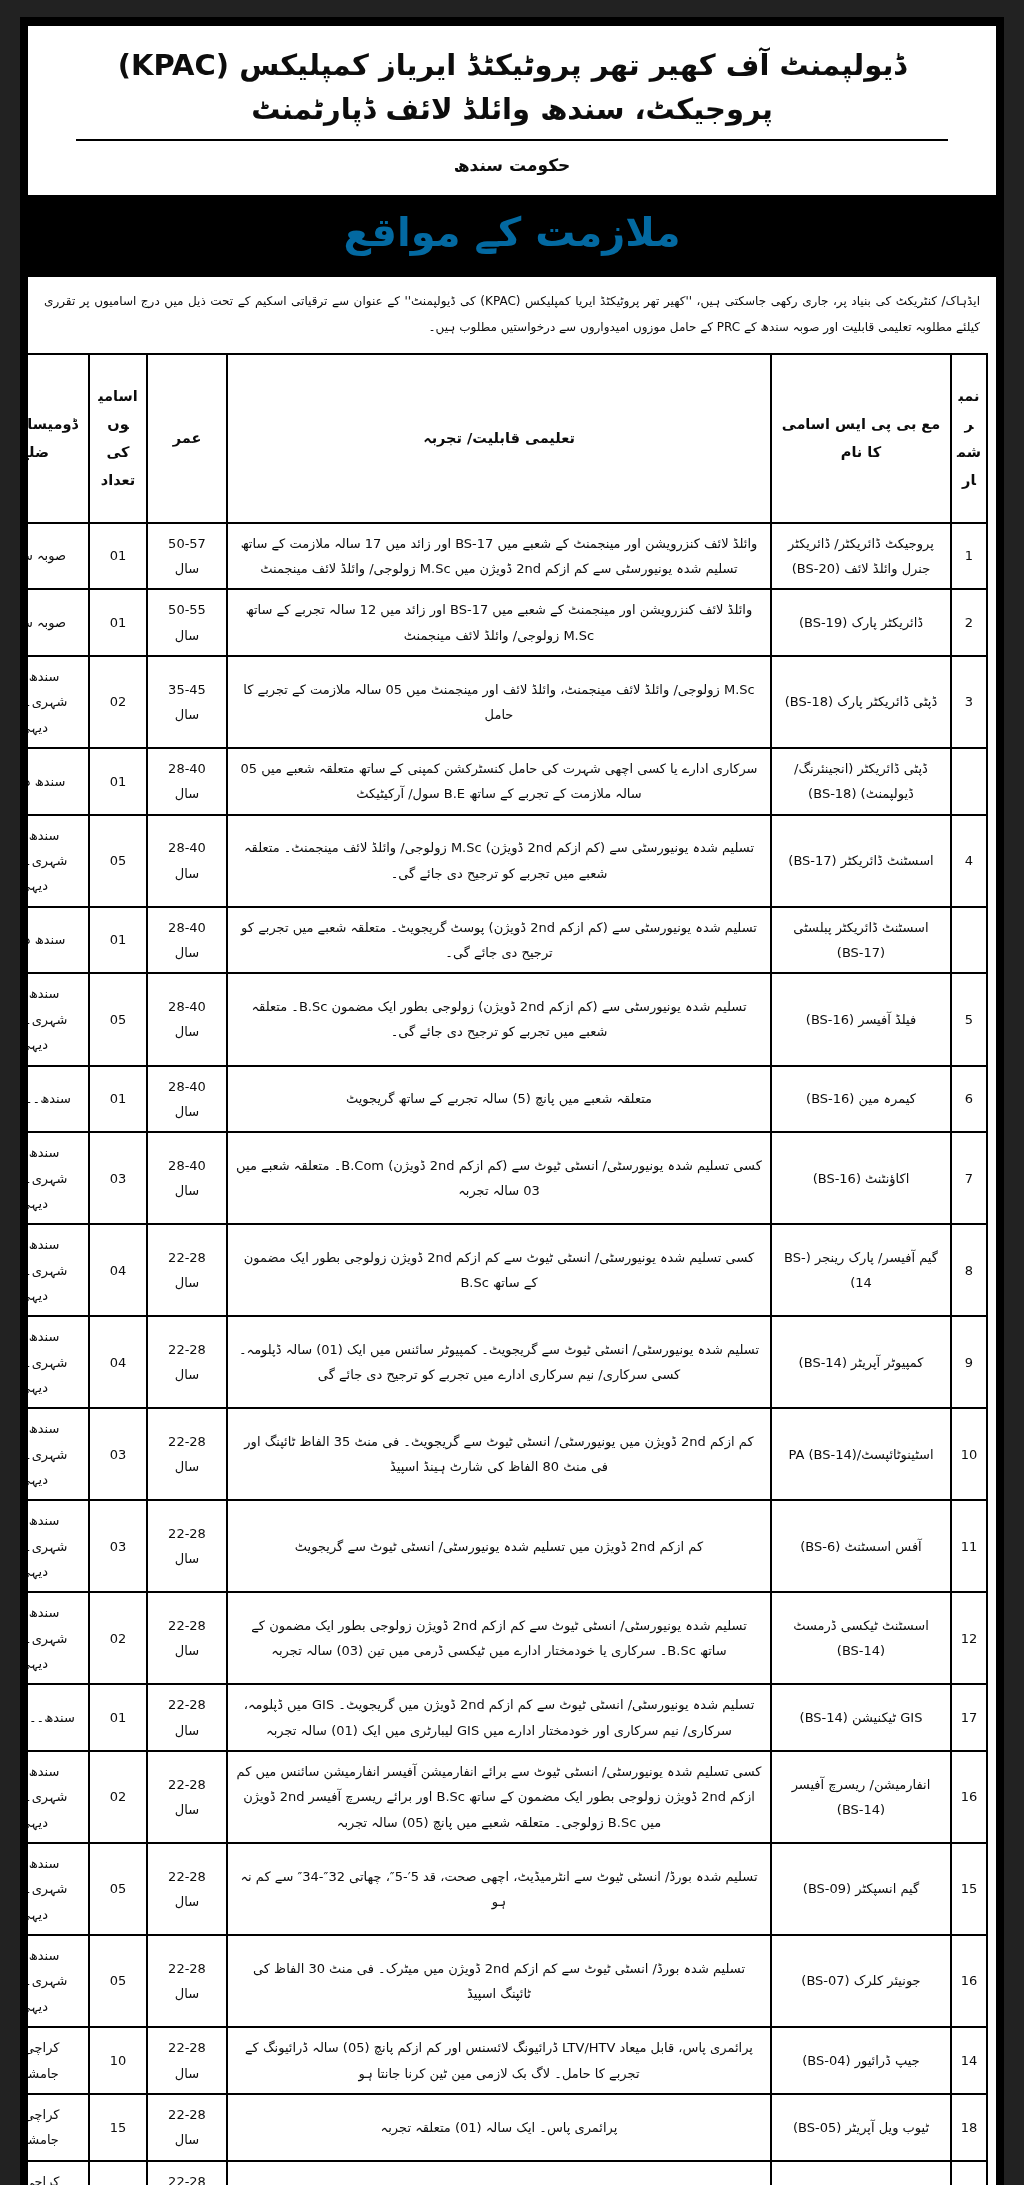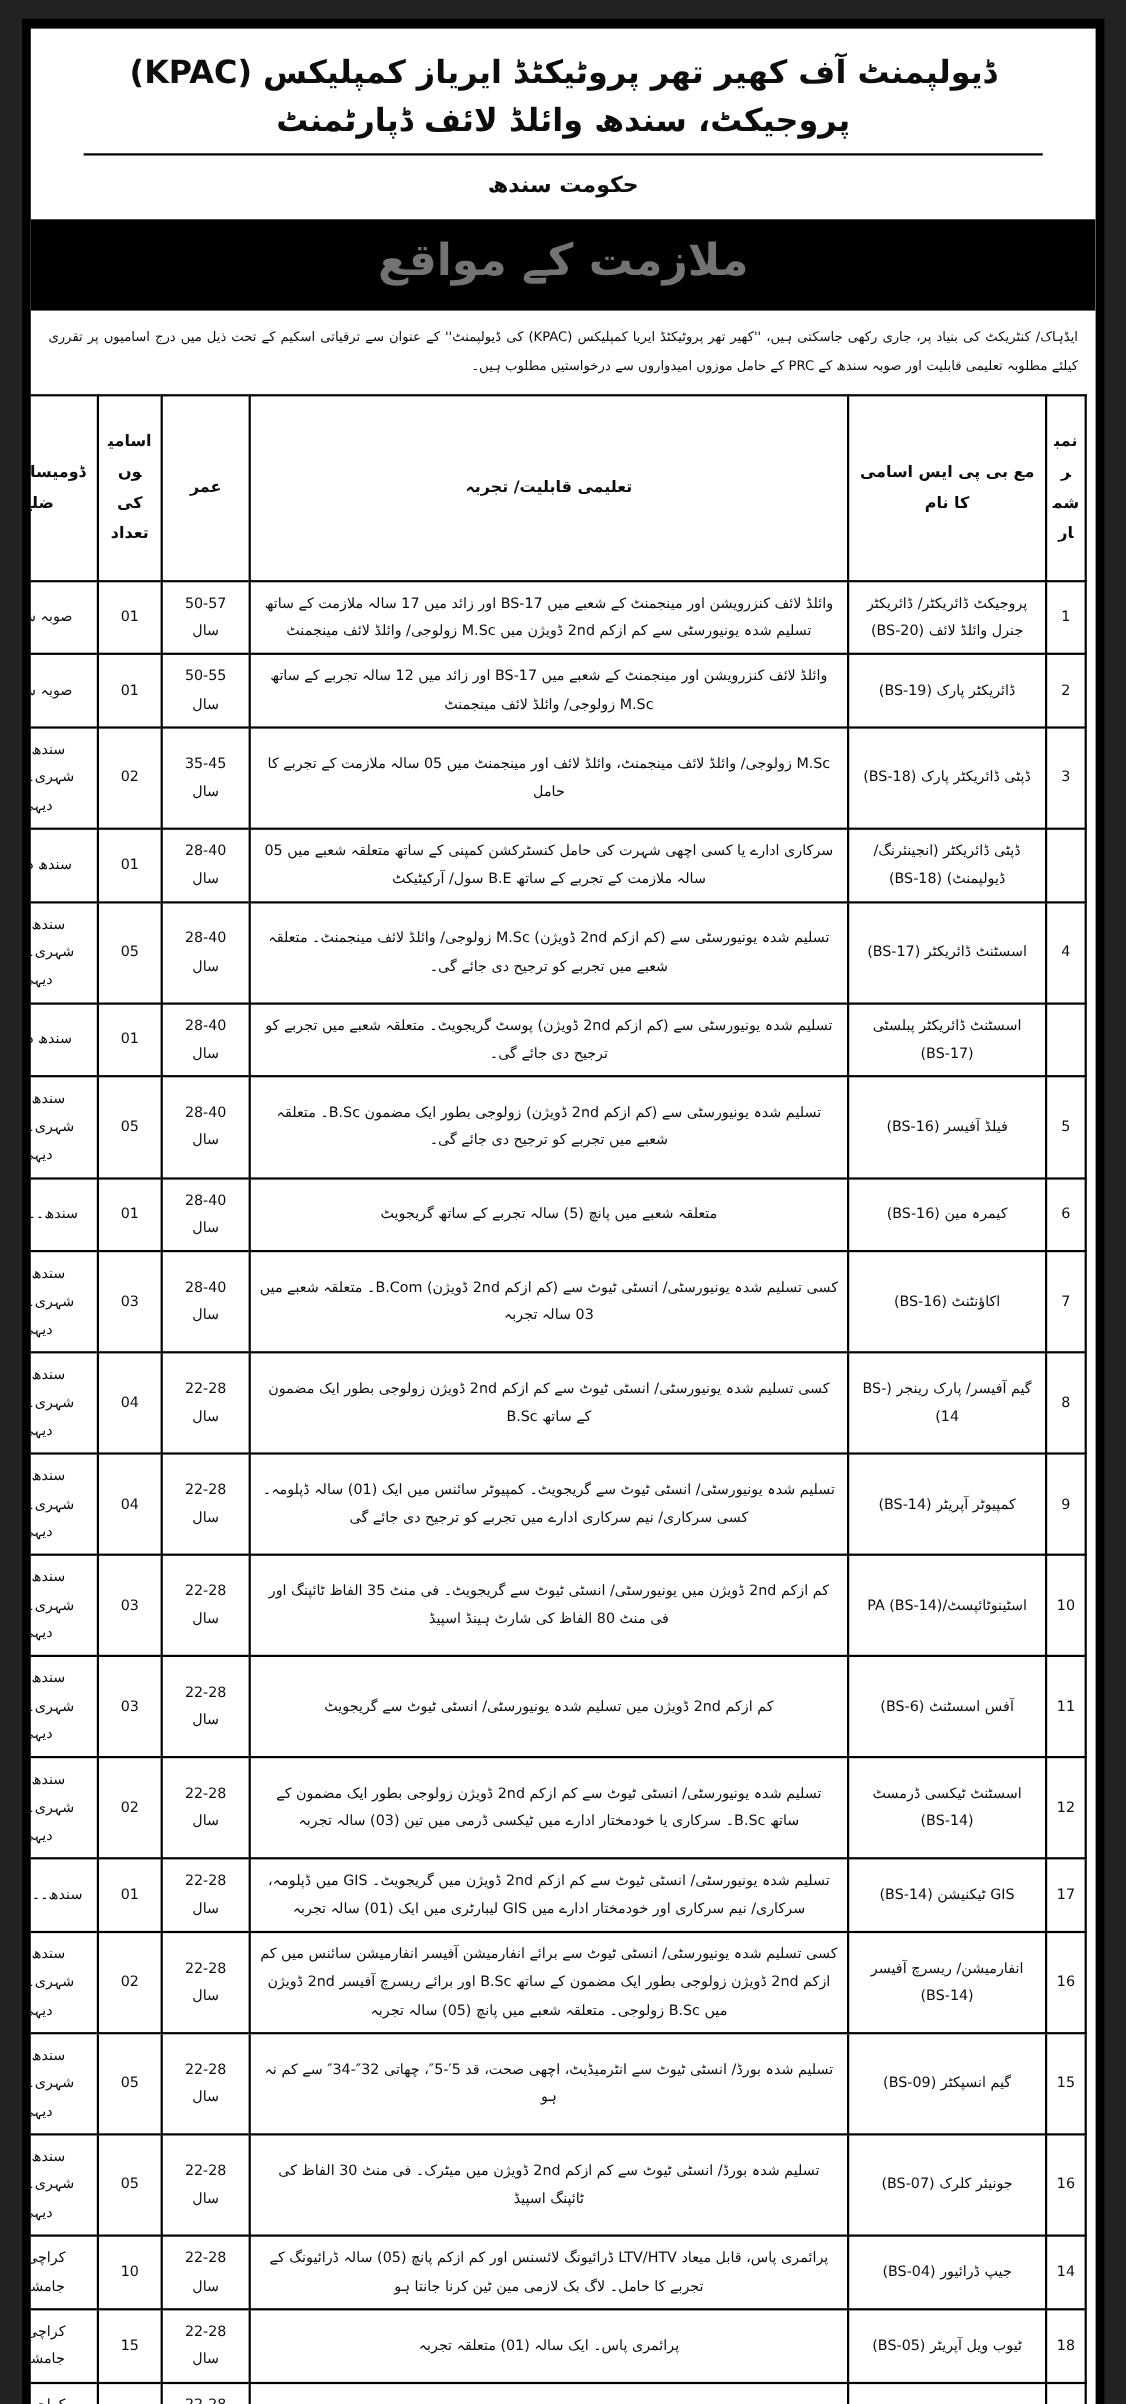--- a/index.html
+++ b/index.html
@@ -4,22 +4,22 @@
 <style>
   html,body{margin:0;padding:0;background:#222;font-family:"DejaVu Sans",sans-serif;}
   .ad-frame{width:984px;height:2185px;margin:17px auto;background:#000;box-sizing:border-box;
             padding:9px 8px 14px 8px;display:flex;flex-direction:column;}
   .page{background:#fff;flex:1;display:flex;flex-direction:column;direction:rtl;overflow:hidden;color:#0d0d0d;}
 
   
   .header-box{text-align:center;padding:18px 22px 4px;}
   .page-title{font-size:29px;font-weight:bold;line-height:1.5;}
   .title-divider{border-bottom:2px solid #000;margin:8px 26px 10px;}
-  .gov-title{font-size:20px;font-weight:bold;padding:4px 0 16px;}
-  .jobs-banner{background:#000;color:#737373;text-align:center;font-size:40px;font-weight:bold;
+  .gov-title{font-size:17px;font-weight:bold;padding:4px 0 16px;}
+  .jobs-banner{background:#000;color:#0369a1;text-align:center;font-size:40px;font-weight:bold;
                padding:14px 0 22px;letter-spacing:1px;}
 
   
   .intro{padding:12px 16px 6px;font-size:12px;line-height:2.15;text-align:justify;}
 
   
   table.jobs{border-collapse:collapse;table-layout:fixed;width:1008px;margin:6px 8px 10px;}
   table.jobs th,table.jobs td{border:2px solid #000;padding:7px 8px;text-align:center;
         vertical-align:middle;font-size:13px;line-height:1.95;word-wrap:break-word;}
   table.jobs th{font-size:14.5px;font-weight:bold;padding:27px 4px;}

